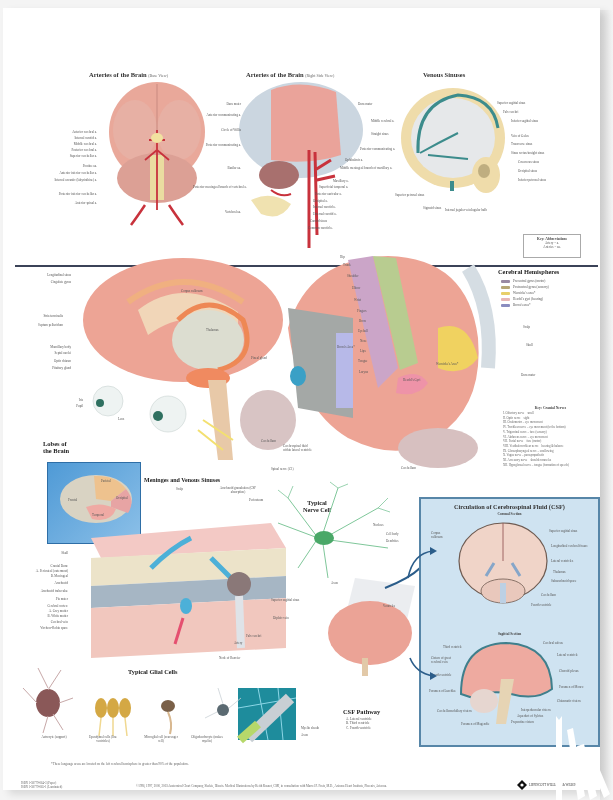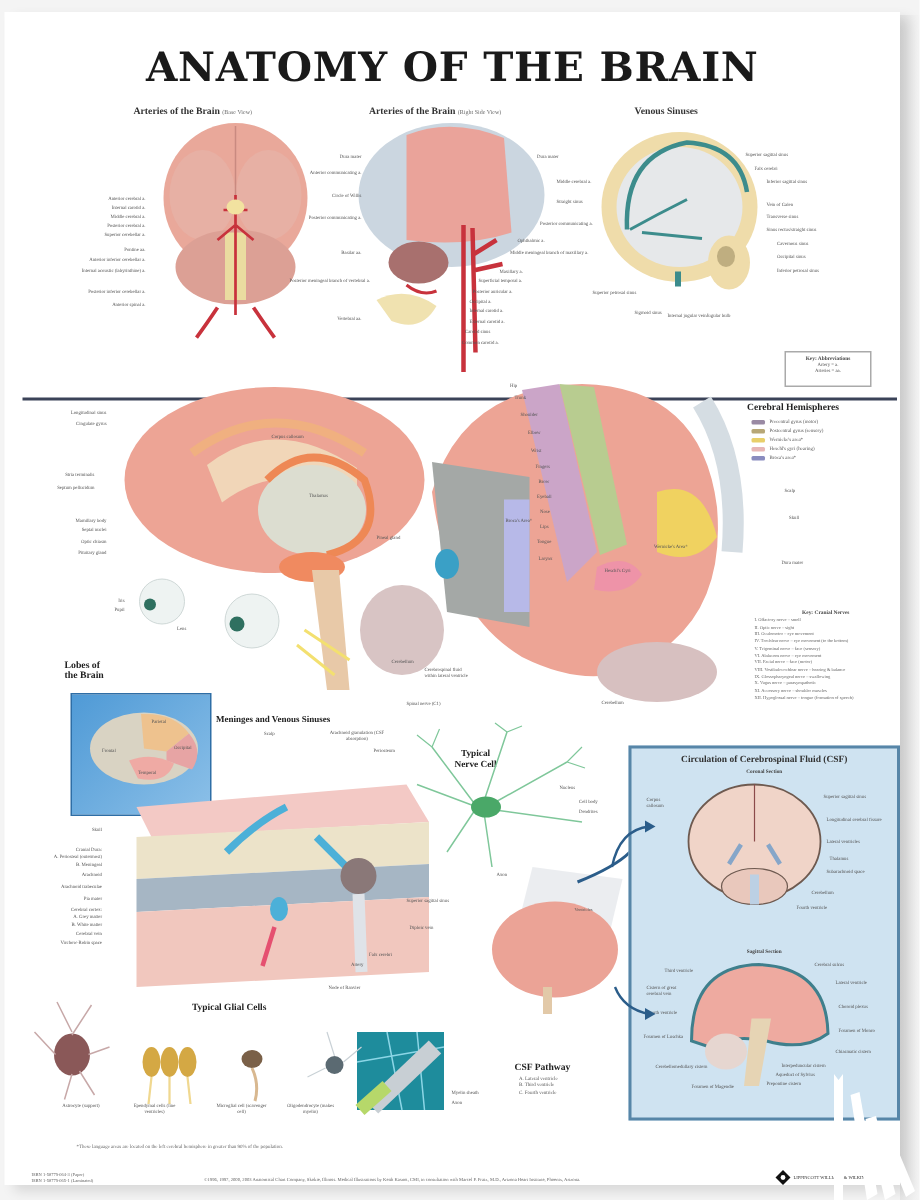--- a/index.html
+++ b/index.html
@@ -25,21 +25,20 @@
   .copyright{position:absolute;left:133px;top:776px;font-size:3.1px;color:#666;white-space:nowrap;}
   .code{position:absolute;left:18px;top:774px;font-size:3px;color:#666;line-height:3.5px;}
   .watermark{position:absolute;left:547px;top:716px;}
 </style>
 </head>
 <body>
 
 <div class="shadow-r"></div>
 <div class="sheet">
 
-  <div class="title">ANATOMY OF THE BRAIN</div>
 
   <div class="sub" style="left:86px;top:63px;">
     <span>Arteries of the Brain</span>
     <small>(Base View)</small>
   </div>
   <svg style="left:102px;top:72px;" width="110" height="150">
     <ellipse cx="52" cy="52" rx="48" ry="50" fill="#e9a89a"></ellipse>
     <ellipse cx="30" cy="50" rx="22" ry="30" fill="#e7b0a4"></ellipse>
     <ellipse cx="74" cy="50" rx="22" ry="30" fill="#e7b0a4"></ellipse>
     <ellipse cx="52" cy="98" rx="40" ry="25" fill="#dca095"></ellipse>

